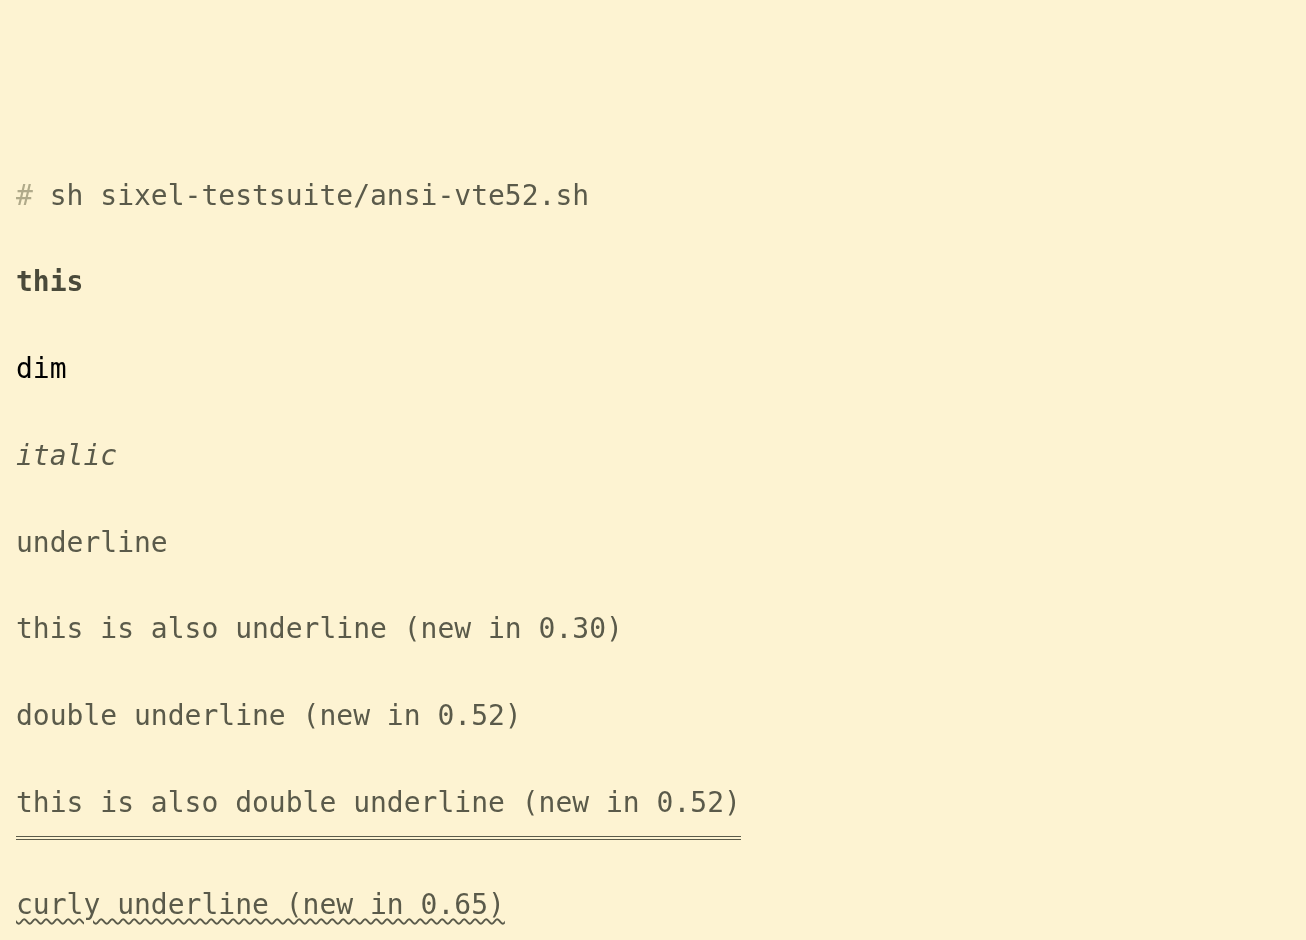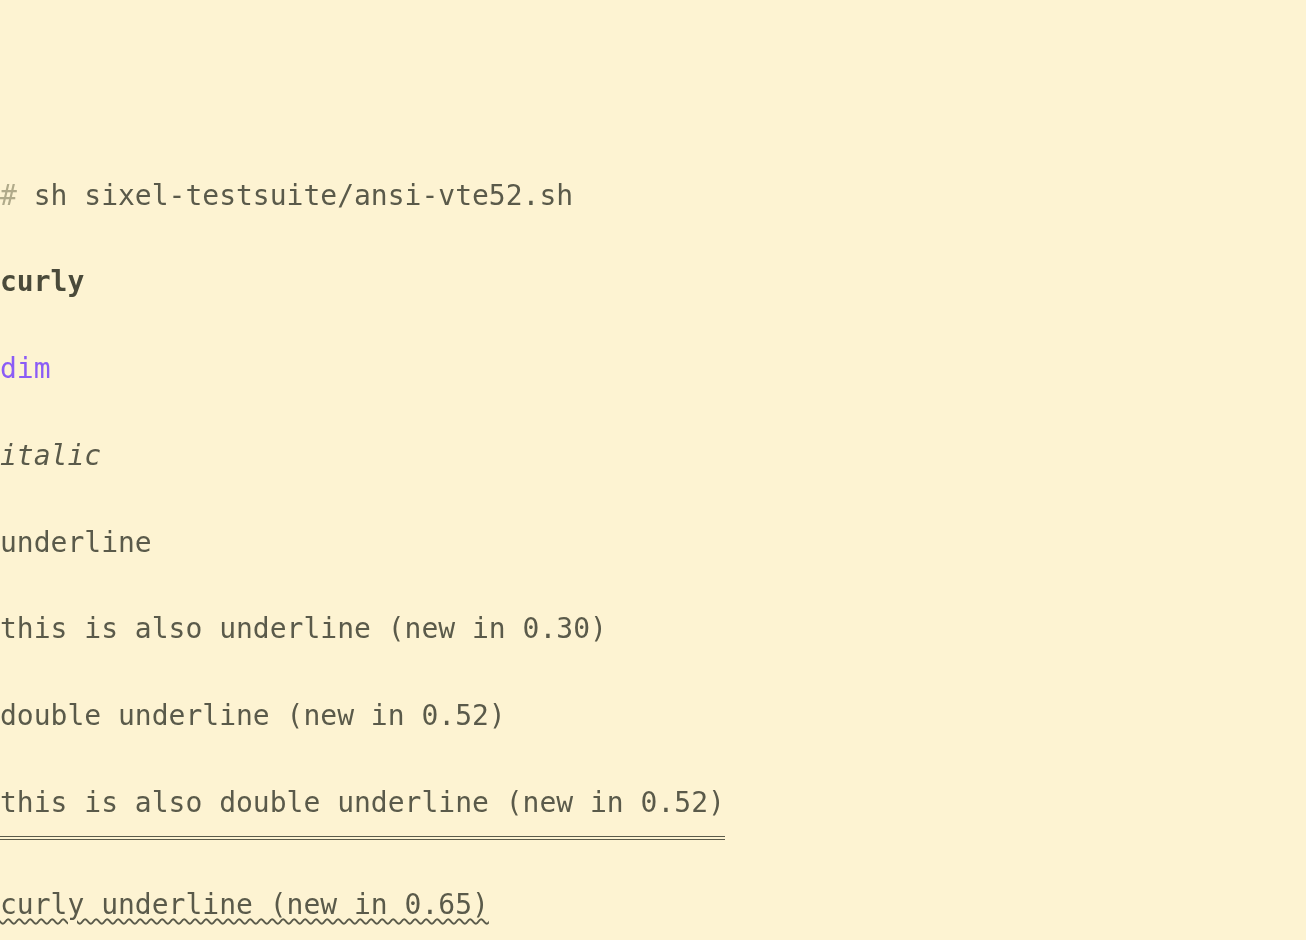--- a/index.html
+++ b/index.html
@@ -14,33 +14,34 @@
       line-height: 1.55;
       color: #5a5a4a;
       padding: 0;
       width: 1306px;
       height: 940px;
       overflow: hidden;
       white-space: pre;
     }
     .line {
       display: block;
+      margin-left: 16px;
     }
     .prompt-hash {
       color: #b0aa8a;
     }
     .prompt-cmd {
       color: #5a5a4a;
     }
     .bold {
       font-weight: bold;
       color: #4a4a3a;
     }
     .dim {
-      color: #8b5cf6;
+      color: #000000;
     }
     .italic {
       font-style: italic;
     }
     .underline {
       text-decoration-thickness: 2px;
       text-underline-offset: 4px;
     }
     .double-underline {
       border-bottom: 4px double #5a5a4a;
@@ -54,21 +55,21 @@
       text-decoration-thickness: 2px;
       text-underline-offset: 4px;
     }
   </style>
 </head>
 <body>
 
 
 
 <div class="line"><span class="prompt-hash"># </span><span class="prompt-cmd">sh sixel-testsuite/ansi-vte52.sh</span></div>
-<div class="line"><span class="bold">curly</span></div>
+<div class="line"><span class="bold">this</span></div>
 <div class="line"><span class="dim">dim</span></div>
 <div class="line"><span class="italic">italic</span></div>
 <div class="line"><span class="underline">underline</span></div>
 <div class="line"><span class="underline">this is also underline (new in 0.30)</span></div>
 <div class="line"><span>double underline (new in 0.52)</span></div>
 <div class="line"><span class="double-underline">this is also double underline (new in 0.52)</span></div>
 <div class="line"><span class="curly-underline">curly underline (new in 0.65)</span></div>
 
 
 

